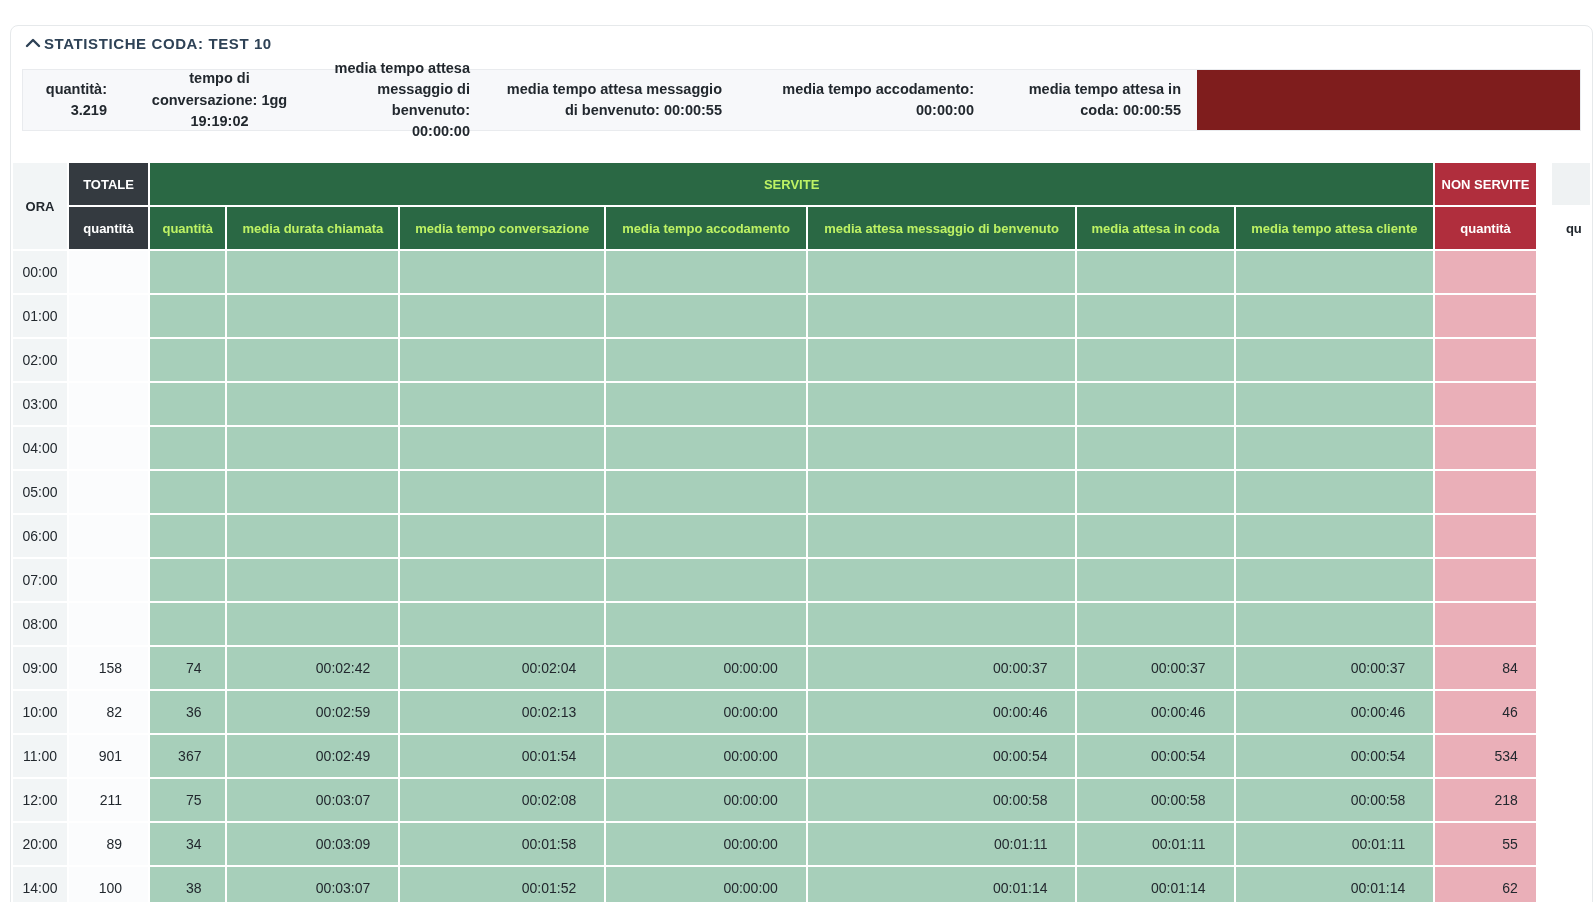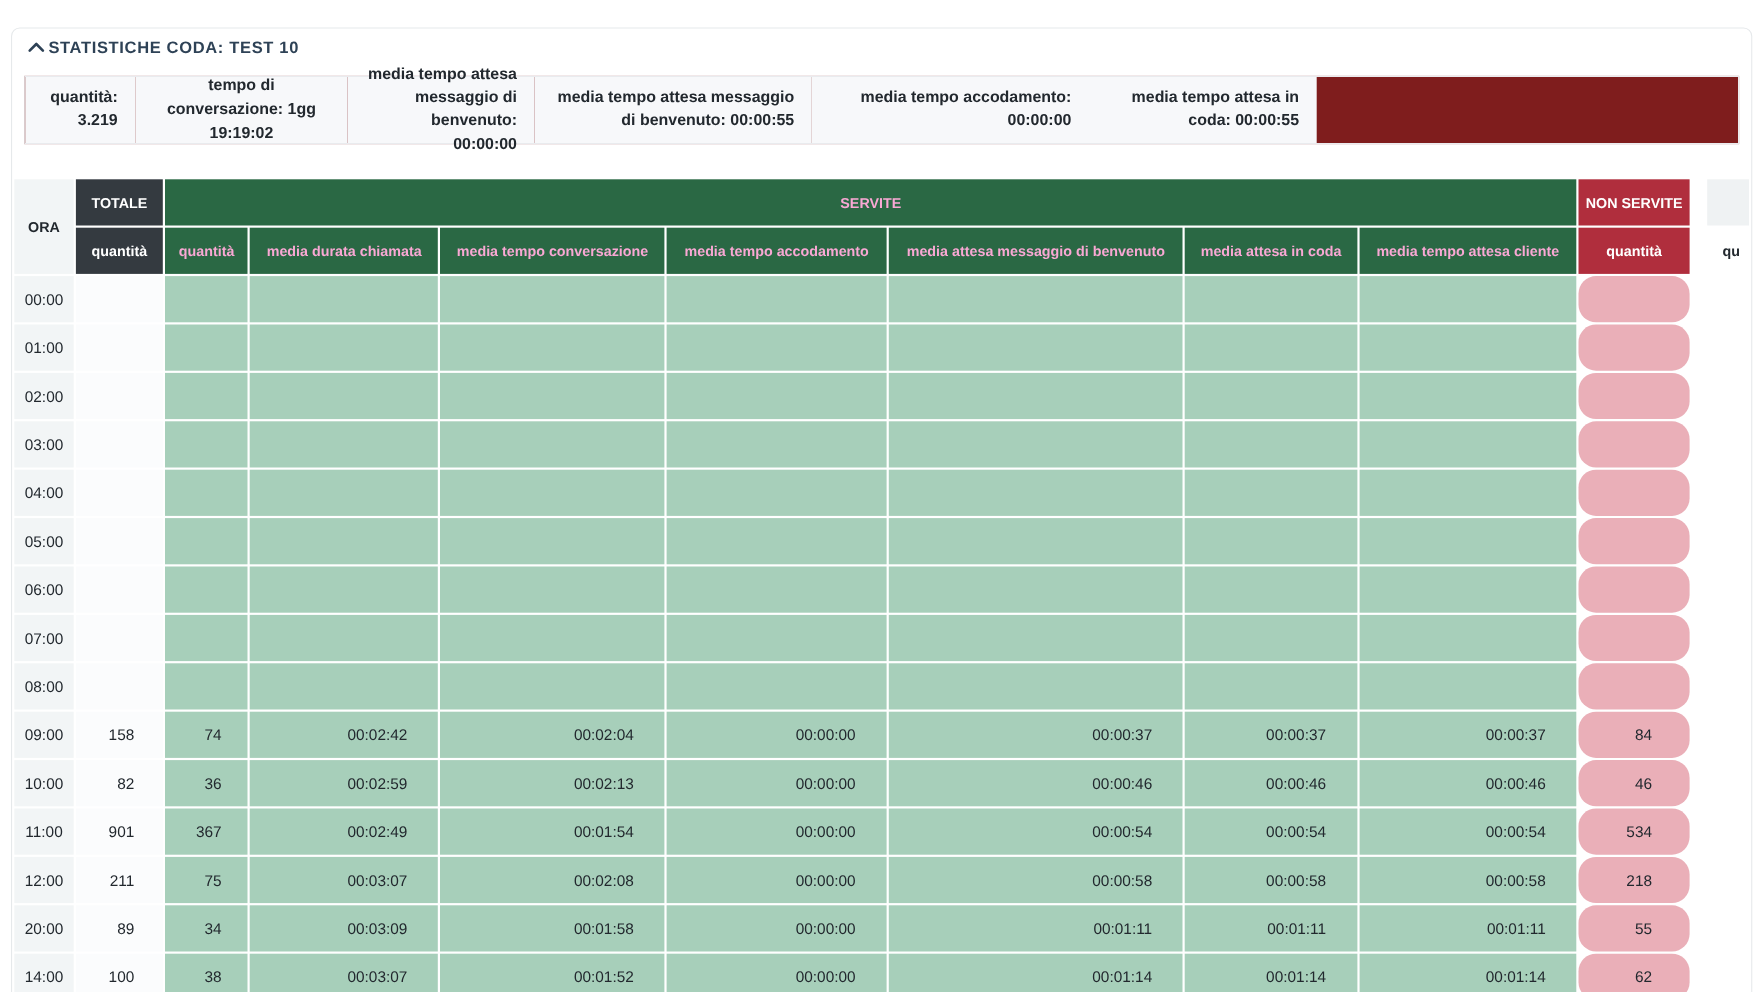--- a/index.html
+++ b/index.html
@@ -34,31 +34,31 @@
   .summary-item:nth-child(6){ flex:0 0 207px; }
   .summary-item:nth-child(7){ flex:0 0 176px; }
   .summary-item:nth-child(8){ flex:0 0 182px; }
 
   table.stats { border-collapse:separate; border-spacing:2px; margin-top:30px; table-layout:fixed; }
   table.stats td, table.stats th { overflow:hidden; white-space:nowrap; }
 
   th { font-size:13px; font-weight:700; height:42px; text-align:center; }
   .h-ora   { background:var(--hour-cell-bg,#f2f5f6); color:var(--text-dark,#272e36); }
   .h-dark  { background:var(--header-dark,#343a40); color:#fff; }
-  .h-green { background:var(--servite-header,#2a6844); color:#f9a8d4; }
+  .h-green { background:var(--servite-header,#2a6844); color:#bef264; }
   .h-red   { background:var(--non-servite-header,#b02e3d); color:#fff; }
   .h-cutgroup { background:#eff2f3; }
   .h-cutcol { background:#fff; color:var(--text-dark,#272e36); text-align:center; padding-left:6px; }
 
   td { height:42px; font-size:14px; color:var(--text-dark,#22282e); }
   .c-ora { background:var(--hour-cell-bg,#f2f5f6); text-align:center; }
   .c-tot { background:var(--totale-cell-bg,#fbfcfd); text-align:right; padding-right:26px; }
   .c-srv { background:var(--servite-cell,#a7cfba); text-align:right; padding-right:28px; }
   .c-qty { padding-right:24px; }
-  .c-non { background:var(--non-servite-cell,#eaafb8); text-align:right; padding-right:34px;border-radius:16px; }
+  .c-non { background:var(--non-servite-cell,#eaafb8); text-align:right; padding-right:18px; }
   .c-gap { background:transparent; }
   .c-cut { background:#fff; }
 </style>
 </head>
 <body>
 
 <div class="panel">
   <div class="panel-header">
     <button class="chevron-btn">
       <span>

